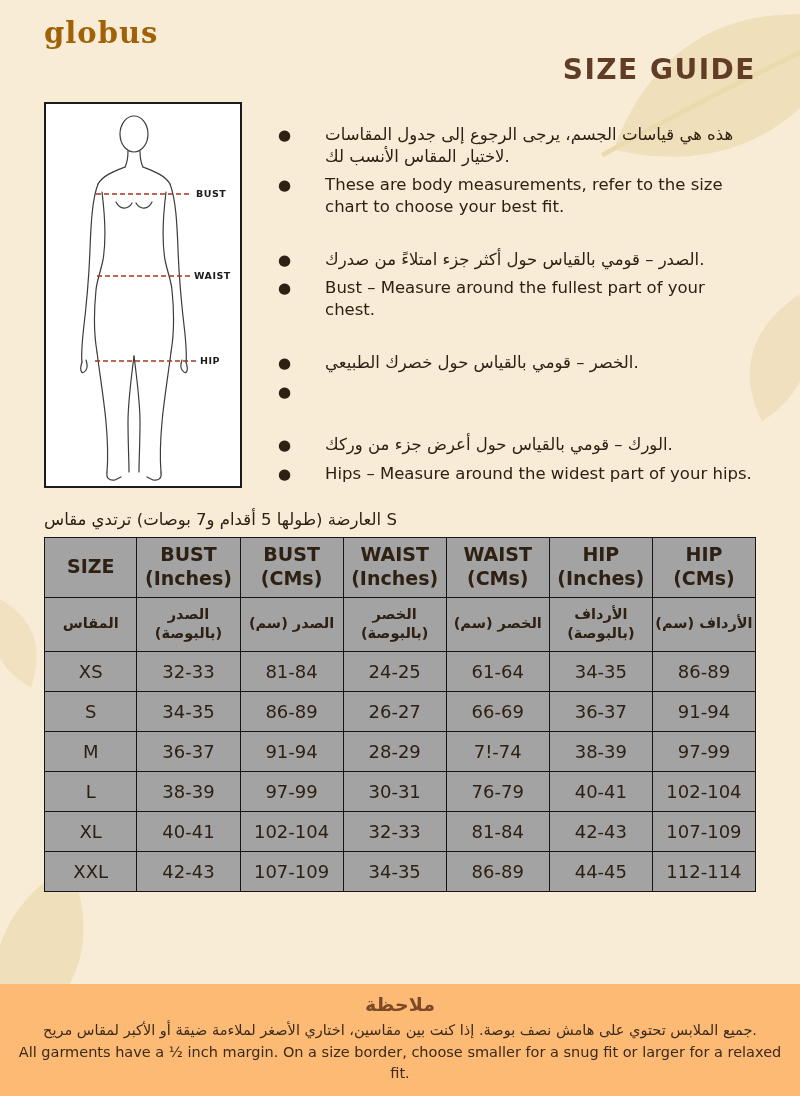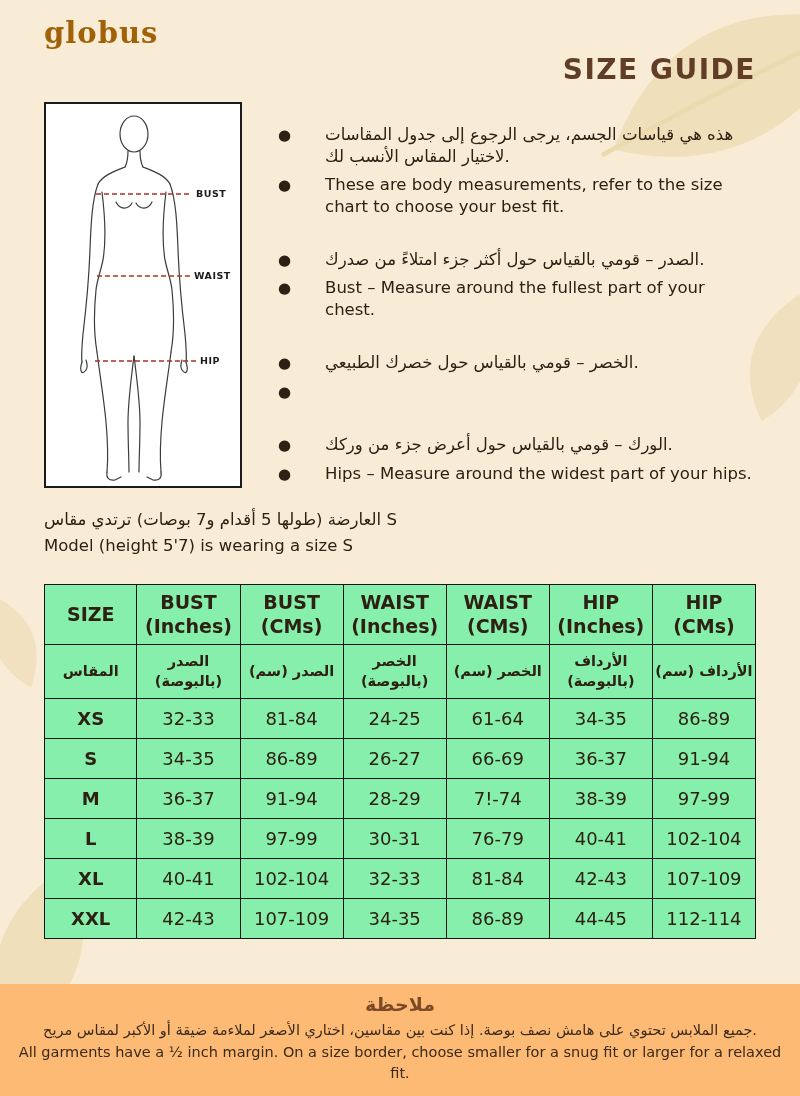--- a/index.html
+++ b/index.html
@@ -32,29 +32,29 @@
 
   .instructions { flex:1 1 auto; padding-top:22px; }
   .inst-group { margin-bottom:31px; }
   .inst-group:last-child { margin-bottom:0; }
   .inst-line { display:flex; gap:9px; align-items:flex-start; font-size:16.5px; line-height:1.33; margin-bottom:6px; }
   .dot { flex:0 0 auto; font-size:15px; line-height:1.5; color:#2e2013; }
   .inst-line .txt { text-align:left;margin-left:25px; }
 
   .model-note { margin-top:16px; font-size:16.5px; line-height:1.55; }
 
-  table { width:100%; margin-top:26px; border-collapse:collapse; background:#86efac; table-layout:fixed; }
+  table { width:100%; margin-top:4px; border-collapse:collapse; background:#a3a3a3; table-layout:fixed; }
   th, td { border:1.5px solid #161616; text-align:center; vertical-align:middle; padding:3px 2px; }
   col.c-size { width:13%; }
   col.c-reg  { width:14.5%; }
   .h-en th { font-size:19px; font-weight:bold; height:60px; line-height:1.25; }
   .h-en .unit { display:block; }
   .h-ar th { font-size:14.5px; font-weight:bold; height:54px; line-height:1.35; }
   tbody td { font-size:18px; height:40px; }
-  tbody td.size { font-weight:bold; }
+  tbody td.size { font-weight:normal; }
 
   .note-band {
     position:absolute; left:0; right:0; bottom:0; height:112px;
     background:#fdba74; text-align:center; padding-top:9px; z-index:1;
   }
   .note-title-ar { font-size:19px; font-weight:bold; color:#7c4a28; }
   .note-title-en { font-size:17px; font-weight:bold; color:#7c4a28; margin-top:1px; }
   .note-body { font-size:14.5px; margin-top:5px; line-height:1.4; color:#3a2a1c; padding:0 16px; }
   .note-body.en { margin-top:2px; }
 </style>
@@ -170,21 +170,20 @@
           <span class="dot">●</span>
           <span class="txt">Hips – Measure around the widest part of your hips.</span>
         </div>
       </div>
 
     </div>
   </div>
 
   <div class="model-note">
     <div>العارضة (طولها 5 أقدام و7 بوصات) ترتدي مقاس S</div>
-    <div>Model (height 5'7) is wearing a size S</div>
   </div>
 
   <table>
     <colgroup>
       <col class="c-size">
         <col class="c-reg">
         <col class="c-reg">
         <col class="c-reg">
         <col class="c-reg">
         <col class="c-reg">

